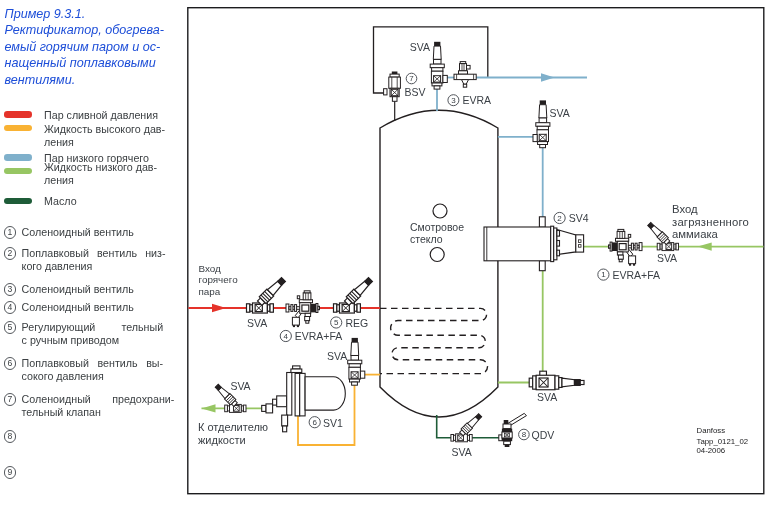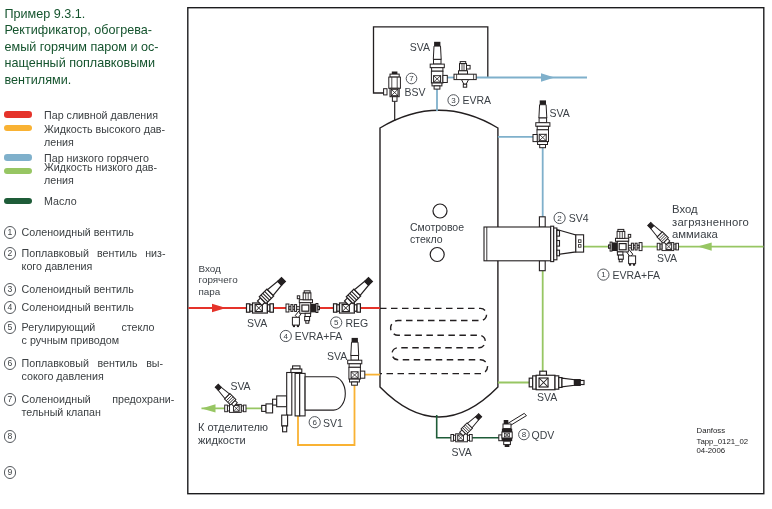--- a/index.html
+++ b/index.html
@@ -1,18 +1,18 @@
 <!DOCTYPE html>
 <html lang="ru"><head><meta charset="utf-8">
 <style>
 *{margin:0;padding:0;box-sizing:border-box}
 html,body{width:772px;height:509px;background:#fff;overflow:hidden}
 body{position:relative;font-family:"Liberation Sans",sans-serif;color:#3c4043}
 .abs{position:absolute}
-.it{color:#14532d}
+.it{font-style:italic;color:#1d4ed8}
 .leg{position:absolute;height:6.5px;width:28px;border-radius:3.2px;left:3.5px}
 .txt{font-size:10.7px;line-height:13.4px;white-space:nowrap}
 .li{position:absolute;display:flex;font-size:10.7px;line-height:12.9px;left:3.5px;width:190px}
 .li div{white-space:nowrap}
 .num{display:inline-block;width:12.6px;height:12.6px;border:1.2px solid #54585d;border-radius:50%;font-size:8.6px;line-height:10.2px;text-align:center;margin-right:5.5px;margin-top:0.4px;flex:none;color:#3c4043}
 </style></head>
 <body>
 
 <div class="abs it" style="left:4.5px;top:5.5px;font-size:12.6px;line-height:16.6px">Пример 9.3.1.<br>Ректификатор, обогрева-<br>емый горячим паром и ос-<br>нащенный поплавковыми<br>вентилями.</div>
 
@@ -38,21 +38,21 @@
 <div class="li" style="top:283.1px">
     <span class="num">3</span>
     <div>Соленоидный вентиль</div>
   </div>
 <div class="li" style="top:300.6px">
     <span class="num">4</span>
     <div>Соленоидный вентиль</div>
   </div>
 <div class="li" style="top:320.7px">
     <span class="num">5</span>
-    <div><span style="word-spacing:23.1px">Регулирующий стекло</span><br>с ручным приводом</div>
+    <div><span style="word-spacing:23.1px">Регулирующий тельный</span><br>с ручным приводом</div>
   </div>
 <div class="li" style="top:356.7px">
     <span class="num">6</span>
     <div><span style="word-spacing:5.6px">Поплавковый вентиль вы-</span><br>сокого давления</div>
   </div>
 <div class="li" style="top:393.1px">
     <span class="num">7</span>
     <div><span style="word-spacing:18.4px">Соленоидный предохрани-</span><br>тельный клапан</div>
   </div>
 <div class="li" style="top:430.1px">

